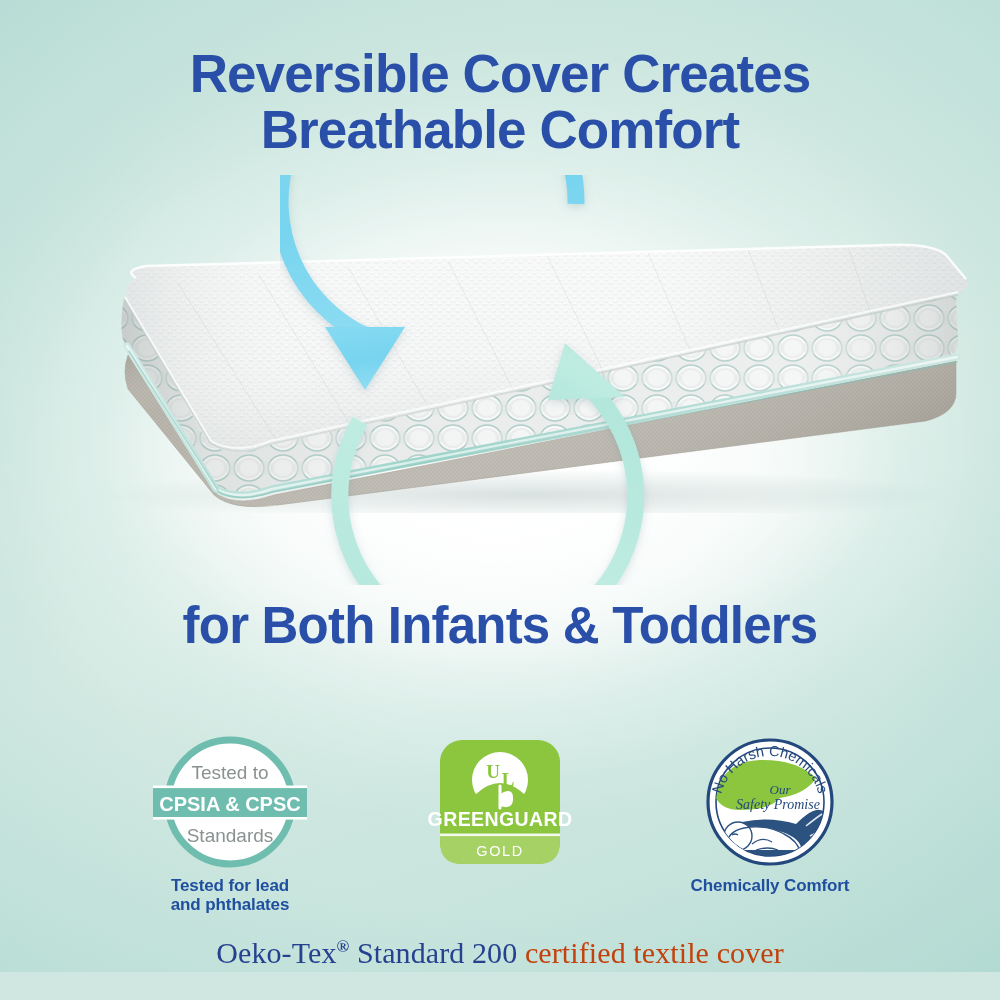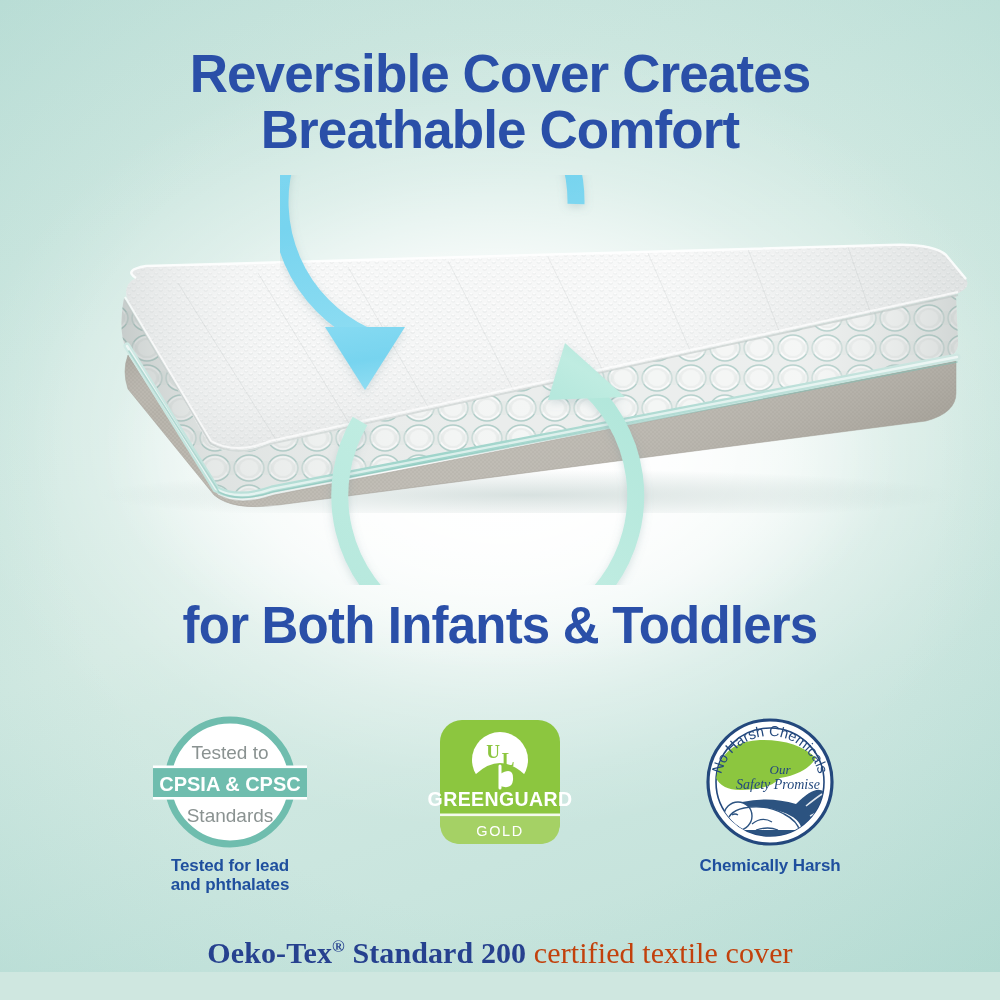--- a/index.html
+++ b/index.html
@@ -59,21 +59,21 @@
 
   
   .mattress{position:absolute;left:28px;top:243px;width:944px;height:270px;}
   .mat-svg{position:absolute;inset:0;}
 
   
   .arrows{position:absolute;left:280px;top:175px;width:450px;height:410px;}
 
   
   .badges{
-    position:absolute;left:0;right:0;top:712px;height:185px;
+    position:absolute;left:0;right:0;top:732px;height:185px;
   }
   .badge-col{
     position:absolute;top:0;width:300px;text-align:center;
   }
   .badge-col.c1{left:80px;}
   .badge-col.c2{left:350px;}
   .badge-col.c3{left:620px;}
   .badge-art{height:140px;position:relative;}
   .badge-cap{
     color:#1f4f9e;font-weight:bold;font-size:17px;line-height:19px;
@@ -82,21 +82,21 @@
 
   
   .footer{
     position:absolute;left:0;right:0;top:936px;
     text-align:center;
     font-family:"Liberation Serif",serif;
     font-size:30px;
     color:#26418f;
     letter-spacing:0.1px;
   }
-  .footer .b{font-weight:bold;}
+  .footer .b{font-weight:normal;}
   .footer .reg{font-size:17px;vertical-align:super;font-weight:bold;}
   .footer .lite{color:#c2410c;}
 </style>
 </head>
 <body>
 
 <div id="stage">
 
   <div class="bg-base"></div>
   <div class="bg-glow"></div>
@@ -355,21 +355,21 @@
           </g>
 
           <text font-family="Liberation Sans, sans-serif" font-size="14.5" fill="#23487d">
             <textPath href="#arcpath" startOffset="50%" text-anchor="middle">No Harsh Chemicals</textPath>
           </text>
 
           <text x="160" y="62" text-anchor="middle" font-family="Liberation Serif, serif" font-size="13" font-style="italic" fill="#23487d">Our</text>
           <text x="158" y="77" text-anchor="middle" font-family="Liberation Serif, serif" font-size="14" font-style="italic" fill="#23487d">Safety Promise</text>
         </svg>
       </div>
-      <div class="badge-cap">Chemically Harsh</div>
+      <div class="badge-cap">Chemically Comfort</div>
     </div>
   </div>
 
   <div class="footer">
     <span class="b">Oeko-Tex</span><span class="reg">®</span><span class="b"> Standard 200</span><span class="lite"> certified textile cover</span>
   </div>
 
 </div>
 
 </body></html>

